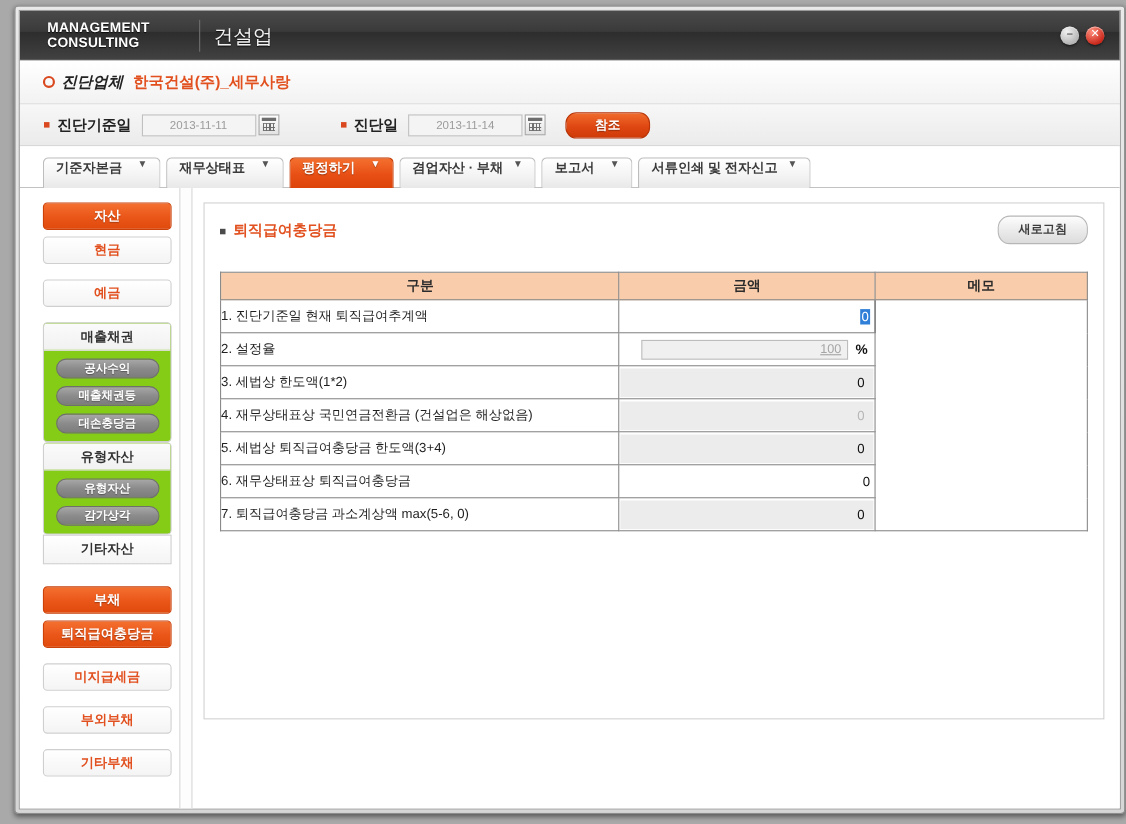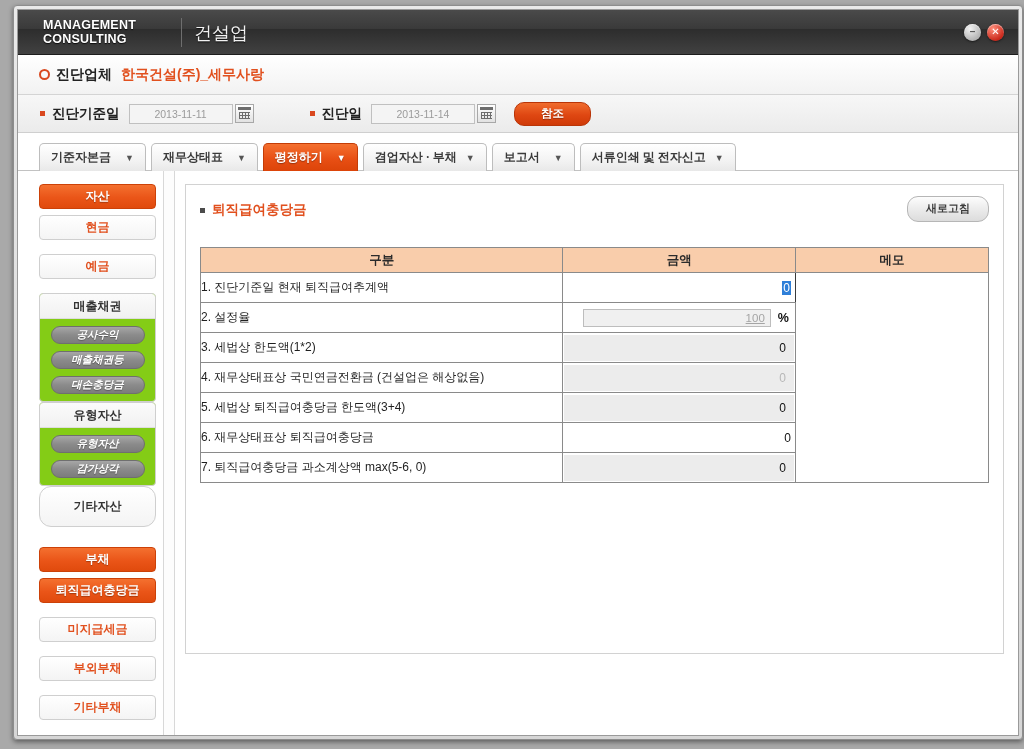--- a/index.html
+++ b/index.html
@@ -93,21 +93,21 @@
   .info-group.g2 { margin-left: 96px; }
   .ring {
     width: 11px; height: 11px;
     border: 2.6px solid #d9481f;
     border-radius: 50%;
     margin-right: 6px;
     flex: none;
   }
   .info-label {
     font-size: 14px; font-weight: bold; color: #222;
-    margin-right: 9px; white-space: nowrap;
+    margin-right: 9px; white-space: nowrap; font-style: italic;
   }
   .info-value {
     font-size: 14px; font-weight: bold; color: #e1501e;
     white-space: nowrap;
   }
   .info-value.sub { margin-left: 10px; }
 
   
   .date-bar {
     height: 38px;
@@ -171,31 +171,31 @@
     height: 38px;
     background: #ffffff;
     position: relative;
     padding-top: 9px;
     padding-left: 21px;
     border-bottom: 1px solid #c2c2c2;
   }
   .tabs { display: flex; align-items: flex-end; gap: 5px; height: 28px; }
   .tab {
     height: 28px;
-    display: flex; align-items: center;
+    display: flex; 
     padding: 0 11px;
     font-size: 12px; font-weight: bold;
     color: #3a3a3a;
     background: linear-gradient(180deg,#ffffff 0%, #f3f3f3 60%, #e8e8e8 100%);
     border: 1px solid #bdbdbd;
     border-bottom: none;
     border-radius: 5px 5px 0 0;
     cursor: pointer;
     white-space: nowrap;
-    position: relative; top: 1px; font-family: Liberation Serif, serif;
+    position: relative; top: 1px;
   }
   .tab .caret { margin-left: 14px; font-size: 9px; color: #555; }
   .tab.active {
     background: linear-gradient(180deg,#f4702f 0%, #e84f14 55%, #dc4409 100%);
     color: #ffffff;
     border-color: #c33c06;
     text-shadow: 0 1px 1px rgba(0,0,0,.35);
   }
   .tab.active .caret { color: #ffffff; }
   .tab.w-narrow .caret { margin-left: 9px; }
@@ -265,28 +265,27 @@
     margin: 7px auto 0;
     display: flex; align-items: center; justify-content: center;
     font-size: 10.5px; font-weight: bold;
     color: #ffffff;
     background: linear-gradient(180deg,#a7a7a7 0%, #8b8b8b 50%, #7c7c7c 100%);
     border: 1px solid #6f6f6f;
     border-radius: 9px;
     cursor: pointer;
     text-shadow: 0 1px 1px rgba(0,0,0,.35);
     white-space: nowrap;
-    font-style: italic;
   }
   .side-single-box {
     width: 117px;
     background: linear-gradient(180deg,#ffffff 0%, #f4f4f4 100%);
     border: 1px solid #cfcfcf;
-    border-radius: 12px;
-    height: 41px;
+    border-radius: 0;
+    height: 27px;
     display: flex; align-items: center; justify-content: center;
     font-size: 12px; font-weight: bold; color: #333;
     margin-bottom: 12px;
     cursor: pointer;
   }
 
   
   .main-panel {
     flex: 1;
     padding: 13px 14px 0 10px;

